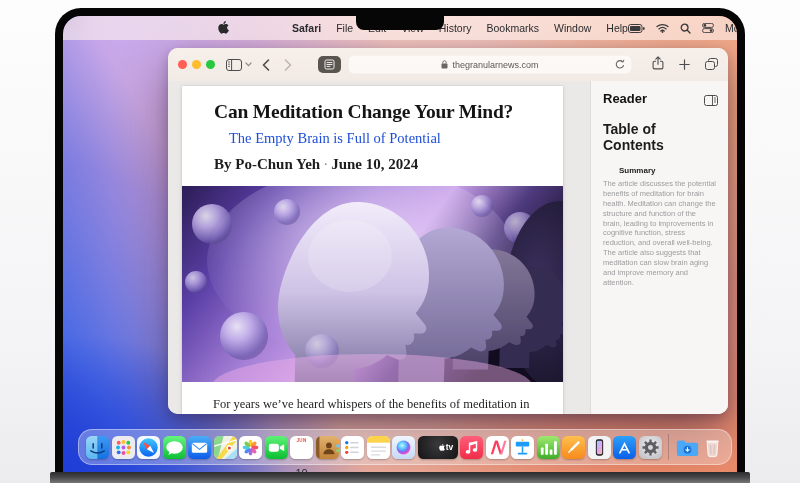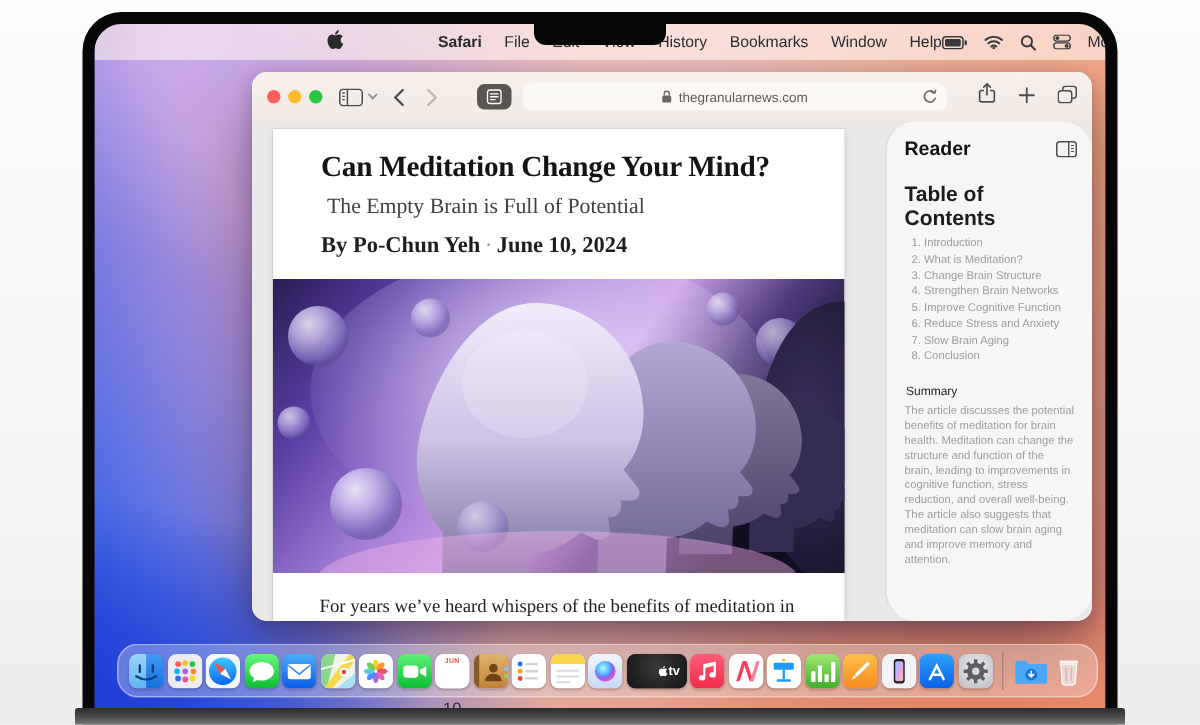--- a/index.html
+++ b/index.html
@@ -59,34 +59,34 @@
     display:flex;align-items:center;justify-content:center;gap:4px;
     font-size:9px;color:#5e5954;}
   .reload{position:absolute;right:7px;top:4px;}
   .tb-right{position:absolute;right:10px;top:0;height:33px;display:flex;align-items:center;gap:15px;color:#4c4c4e;}
   
   .content{position:absolute;left:0;right:0;top:33px;bottom:0;background:#ebe9e8;padding-left:44px;}
   .page{position:absolute;left:14px;top:5px;width:381px;bottom:0;background:#fff;
     box-shadow:0 0 0 .5px rgba(0,0,0,.08),0 1px 5px rgba(0,0,0,.10);
     font-family:"Liberation Serif", serif;}
   .a-title{margin:15px 32px 0 32px;font-size:19.5px;line-height:1.15;font-weight:bold;color:#141414;letter-spacing:-.2px;}
-  .a-sub{margin:7px 32px 0 36px;font-size:14.5px;color:#404040;}
+  .a-sub{margin:7px 32px 0 47px;font-size:14.5px;color:#1d4ed8;}
   .a-byline{margin:9px 32px 13px 32px;font-size:15px;font-weight:bold;color:#1d1d1d;}
   .a-byline .sep{color:#8a8a8a;padding:0 3px;font-weight:normal;}
   .hero{width:381px;height:196px;display:block;}
   .a-body{margin:13px 30px 0 31px;font-size:12.5px;line-height:1.55;color:#1f1f1f;}
   
   .aside{position:absolute;right:0;top:0;bottom:0;width:138px;background:#f7f6f5;
-    border-left:1px solid #dedcda;box-sizing:border-box;padding:10px 12px;border-radius:20px;}
+    border-left:1px solid #dedcda;box-sizing:border-box;padding:10px 12px;}
   .aside h2{margin:0;font-size:13px;color:#121212;}
   .aside-toggle{position:absolute;right:10px;top:11px;}
   .toc-title{margin:15px 0 4px 0;font-size:14px;font-weight:bold;color:#1c1c1c;}
   .toc{margin:0;padding:0 0 0 13px;font-size:7.5px;line-height:1.3;color:#9d9d9f;}
   .toc li{padding:0 0 1px 0;cursor:pointer;}
-  .sum-title{margin:13px 0 4px 1px;font-size:8px;font-weight:normal;color:#1c1c1c;}
+  .sum-title{margin:13px 0 4px 16px;font-size:8px;font-weight:bold;color:#1c1c1c;}
   .sum{margin:0;font-size:7.5px;line-height:1.32;color:#9d9d9f;}
   
   .dock{position:absolute;left:calc(50% + 5px);transform:translateX(-50%);bottom:7px;
     display:flex;align-items:center;gap:2.5px;padding:4px 7px;
     background:rgba(255,255,255,.30);border:.5px solid rgba(255,255,255,.4);
     border-radius:14px;backdrop-filter:blur(10px);z-index:25;}
   .dk{position:relative;width:23px;height:23px;border-radius:5.5px;overflow:hidden;flex:none;
     box-shadow:0 1px 2px rgba(0,0,0,.25);gap:24px;}
   .dk svg{display:block;width:23px;height:23px;}
   .dk-sep{width:1px;height:26px;background:rgba(40,40,60,.25);margin:0 4px;flex:none;}
@@ -288,30 +288,20 @@
         <div class="aside">
           <h2>Reader</h2>
           <span class="aside-toggle">
             <svg width="14" height="11" viewBox="0 0 14 11">
                 <rect x=".5" y=".5" width="13" height="10" rx="2" stroke="#4c4c4e" fill="none"></rect>
                 <path d="M8.5,.5 v10" stroke="#4c4c4e" stroke-width=".9"></path>
                 <path d="M10,3 h2 M10,5 h2 M10,7 h2" stroke="#4c4c4e" stroke-width=".8"></path>
               </svg>
           </span>
           <div class="toc-title">Table of Contents</div>
-          <ol class="toc">
-            <li>Introduction</li>
-            <li>What is Meditation?</li>
-            <li>Change Brain Structure</li>
-            <li>Strengthen Brain Networks</li>
-            <li>Improve Cognitive Function</li>
-            <li>Reduce Stress and Anxiety</li>
-            <li>Slow Brain Aging</li>
-            <li>Conclusion</li>
-          </ol>
           <div class="sum-title">Summary</div>
           <p class="sum">The article discusses the potential benefits of meditation for brain health. Meditation can change the structure and function of the brain, leading to improvements in cognitive function, stress reduction, and overall well-being. The article also suggests that meditation can slow brain aging and improve memory and attention.</p>
         </div>
       </div>
     </div>
 
     <div class="dock">
       <div class="dk" title="Finder">
         <svg viewBox="0 0 24 24">
             <defs>

